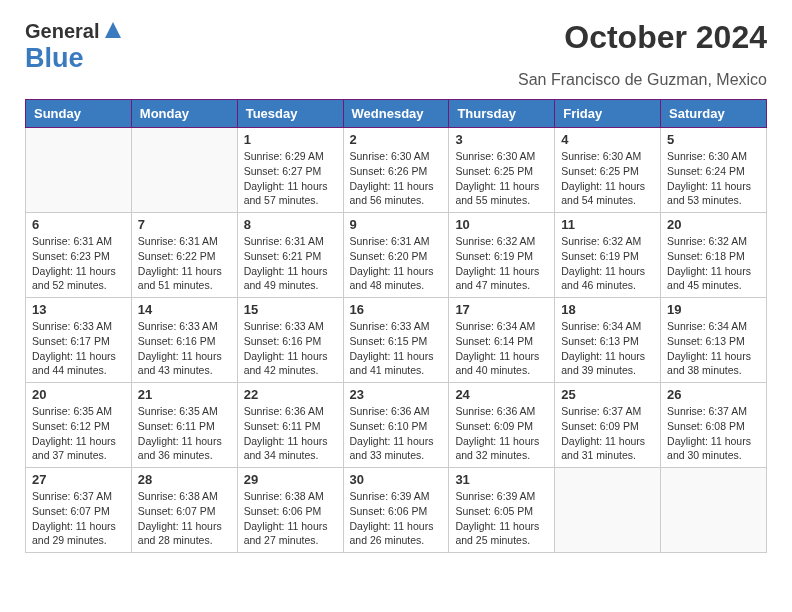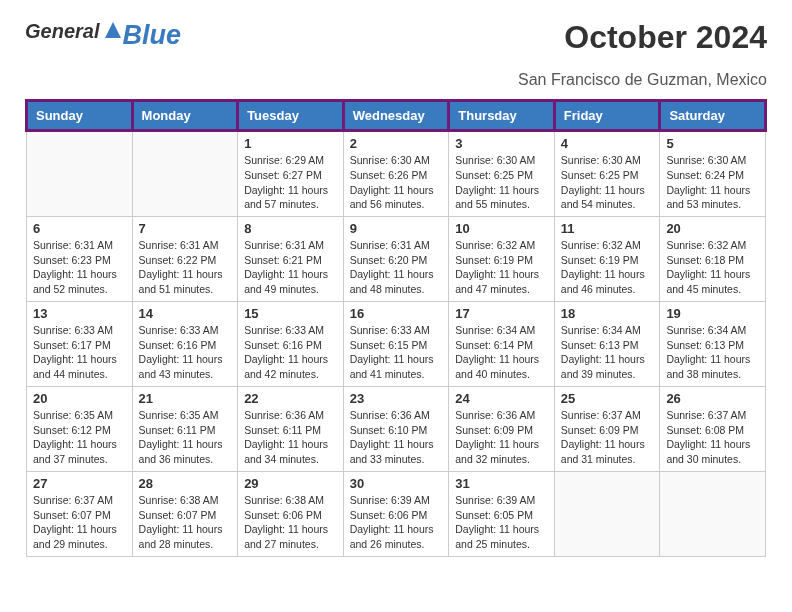--- a/index.html
+++ b/index.html
@@ -11,23 +11,22 @@
       padding: 10px;
     }
     .header {
       display: flex;
       justify-content: space-between;
       align-items: flex-start;
       padding: 10px 15px 5px 15px;
     }
     .logo {
       display: flex;
-      flex-direction: row;
+      flex-direction: column;
       align-items: flex-start;
-      font-style: italic;
     }
     .logo-row {
       display: flex;
       align-items: center;
       gap: 2px;
     }
     .title-area {
       text-align: right;
     }
     .month-title {
@@ -47,21 +46,21 @@
       margin: 5px 15px;
       width: calc(100% - 30px);
     }
     .calendar th {
       background-color: #3a7abf;
       color: white;
       text-align: left;
       padding: 6px 8px;
       font-size: 13px;
       font-weight: bold;
-      border: 3px solid #701a75;
+      border: 1px solid #701a75;
     }
     .calendar td {
       border: 1px solid #ccc;
       vertical-align: top;
       padding: 4px 6px;
       width: 14.28%;
       min-height: 80px;
       font-size: 11px;
       color: #333;
     }

